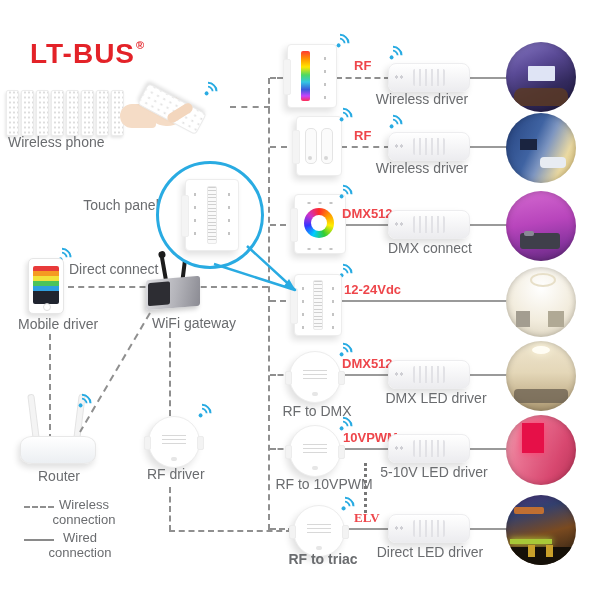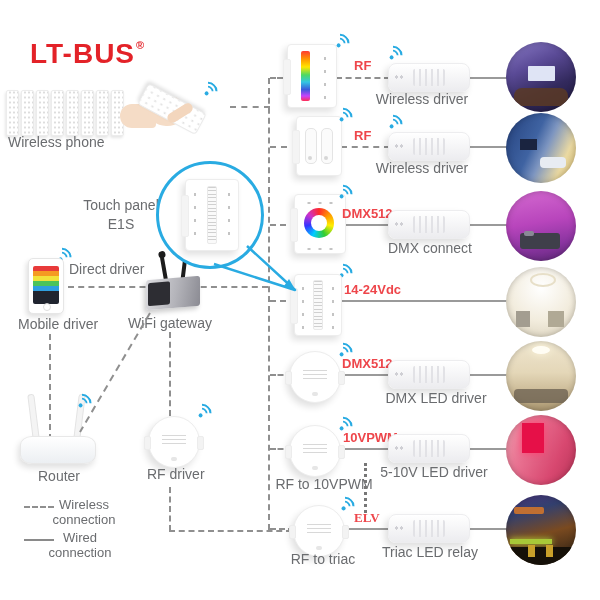--- a/index.html
+++ b/index.html
@@ -134,24 +134,23 @@
   <div class="abs callout">
     <div class="abs panel" style="left:26px;top:15px;width:52px;height:70px;">
       <div class="sidetab"></div>
       <div class="dots4" style="left:6px;top:6px;height:58px;"></div>
       <div class="ridge" style="left:21px;top:6px;width:8px;height:56px;"></div>
       <div class="dots4" style="right:6px;top:6px;height:58px;"></div>
     </div>
   </div>
   <div class="abs lbl c" style="left:78px;top:196px;width:86px;line-height:19px;">
     <div>Touch panel</div>
-    <div>E1S</div>
-  </div>
-
-  <div class="abs lbl" style="left:69px;top:261px;">Direct driver</div>
+  </div>
+
+  <div class="abs lbl" style="left:69px;top:261px;">Direct connect</div>
   <div class="abs hdash" style="left:68px;top:286px;width:200px;"></div>
 
   <div class="abs phone" style="left:28px;top:258px;z-index:2;">
     <div class="scr"></div>
     <div class="home"></div>
   </div>
   <span class="abs wifi" style="left:52px;top:248px;">
       <span class="arc b"></span>
       <span class="arc s"></span>
       <span class="dot"></span>
@@ -163,21 +162,21 @@
     <div class="ant" style="left:36px;top:-8px;height:28px;transform:rotate(7deg);"></div>
     <div class="abs gw-body">
       <div class="gw-face"></div>
     </div>
   </div>
   <span class="abs wifi" style="left:176px;top:244px;">
       <span class="arc b"></span>
       <span class="arc s"></span>
       <span class="dot"></span>
     </span>
-  <div class="abs lbl" style="left:128px;top:315px;">WiFi gateway</div>
+  <div class="abs lbl" style="left:152px;top:315px;">WiFi gateway</div>
 
   <div class="abs vdash" style="left:49px;top:334px;height:106px;"></div>
   <div class="abs vdash" style="left:169px;top:332px;height:84px;"></div>
 
   <div class="abs" style="left:20px;top:394px;width:74px;height:70px;">
     <div class="router-ant" style="left:10px;top:0;transform:rotate(-7deg);"></div>
     <div class="router-ant" style="left:56px;top:0;transform:rotate(7deg);"></div>
     <div class="router-body"></div>
   </div>
   <span class="abs wifi" style="left:72px;top:394px;">
@@ -297,41 +296,42 @@
     <div class="sidetab"></div>
     <div class="dots4" style="left:5px;top:5px;height:50px;"></div>
     <div class="ridge" style="left:18px;top:5px;width:8px;height:48px;"></div>
     <div class="dots4" style="right:5px;top:5px;height:50px;"></div>
   </div>
   <span class="abs wifi" style="left:333px;top:264px;">
       <span class="arc b"></span>
       <span class="arc s"></span>
       <span class="dot"></span>
     </span>
-  <div class="abs red" style="left:344px;top:282px;">14-24Vdc</div>
+  <div class="abs red" style="left:344px;top:282px;">12-24Vdc</div>
   <div class="abs room room4" style="left:506px;top:267px;">
     <div class="d" style="left:24px;top:6px;width:22px;height:10px;border:2px solid #e7dfc8;border-radius:50%;"></div>
     <div class="d" style="left:10px;top:44px;width:14px;height:16px;background:#a39d90;"></div>
     <div class="d" style="left:42px;top:44px;width:16px;height:16px;background:#b0a995;"></div>
   </div>
 
   <div class="abs hsolid" style="left:340px;top:374px;width:50px;"></div>
   <div class="abs hsolid" style="left:468px;top:374px;width:40px;"></div>
   <div class="abs puck" style="left:289px;top:351px;">
     <div class="ptab" style="left:-5px;"></div>
     <div class="ptab" style="right:-5px;"></div>
   </div>
   <span class="abs wifi" style="left:333px;top:343px;">
       <span class="arc b"></span>
       <span class="arc s"></span>
       <span class="dot"></span>
     </span>
   <div class="abs red" style="left:342px;top:356px;">DMX512</div>
   <div class="abs driver" style="left:388px;top:360px;"></div>
   <div class="abs lbl c" style="left:366px;top:390px;width:140px;">DMX LED driver</div>
+  <div class="abs lbl c" style="left:262px;top:403px;width:110px;">RF to DMX</div>
   <div class="abs room room5" style="left:506px;top:341px;">
     <div class="d" style="left:26px;top:5px;width:18px;height:8px;background:#fffdf4;border-radius:50%;box-shadow:0 0 8px #fff8e0;"></div>
     <div class="d" style="left:8px;top:48px;width:54px;height:14px;background:#6e6352;border-radius:4px 4px 0 0;opacity:.8;"></div>
   </div>
 
   <div class="abs hsolid" style="left:340px;top:448px;width:50px;"></div>
   <div class="abs hsolid" style="left:468px;top:448px;width:40px;"></div>
   <div class="abs puck" style="left:289px;top:425px;">
     <div class="ptab" style="left:-5px;"></div>
     <div class="ptab" style="right:-5px;"></div>
@@ -356,22 +356,22 @@
     <div class="ptab" style="left:-5px;"></div>
     <div class="ptab" style="right:-5px;"></div>
   </div>
   <span class="abs wifi" style="left:335px;top:497px;">
       <span class="arc b"></span>
       <span class="arc s"></span>
       <span class="dot"></span>
     </span>
   <div class="abs red" style="left:354px;top:510px;font-family:Liberation Serif, serif;">ELV</div>
   <div class="abs driver" style="left:388px;top:514px;"></div>
-  <div class="abs lbl c" style="left:360px;top:544px;width:140px;">Triac LED relay</div>
-  <div class="abs lbl c" style="left:268px;top:551px;width:110px;">RF to triac</div>
+  <div class="abs lbl c" style="left:360px;top:544px;width:140px;">Direct LED driver</div>
+  <div class="abs lbl c" style="left:268px;top:551px;width:110px;font-weight:bold;">RF to triac</div>
   <div class="abs room room7" style="left:506px;top:495px;">
     <div class="d" style="left:8px;top:12px;width:30px;height:7px;background:#d87828;opacity:.85;border-radius:2px;"></div>
     <div class="d" style="left:4px;top:44px;width:42px;height:5px;background:#a8c838;box-shadow:0 0 6px #b8d840;"></div>
     <div class="d" style="left:0;top:52px;width:70px;height:18px;background:#151008;"></div>
     <div class="d" style="left:22px;top:50px;width:7px;height:12px;background:#c8a02a;"></div>
     <div class="d" style="left:40px;top:50px;width:7px;height:12px;background:#c8a02a;"></div>
   </div>
 
 </div>
 

